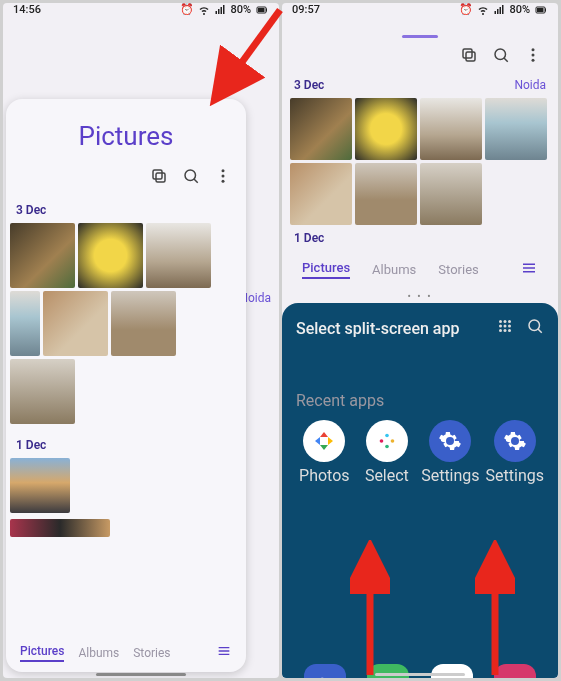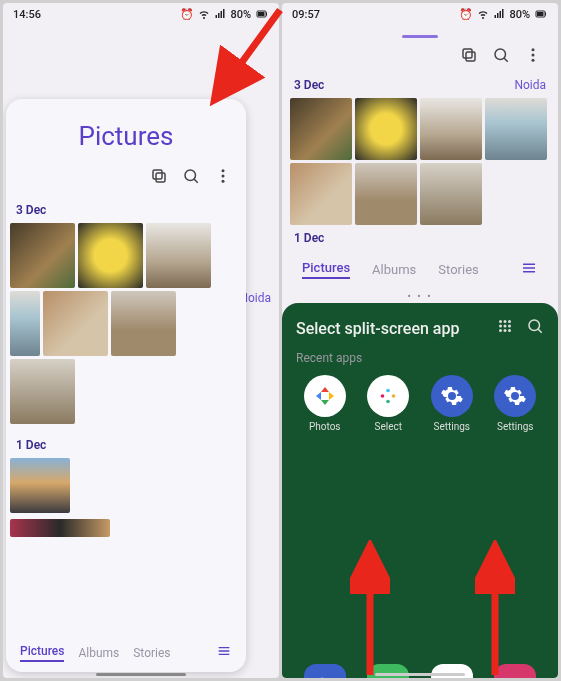--- a/index.html
+++ b/index.html
@@ -19,21 +19,21 @@
     border-radius: 4px;
     display: flex;
     flex-direction: column;
     overflow: hidden;
     position: relative;
   }
   .statusbar {
     height: 22px;
     display: flex;
     justify-content: space-between;
-    align-items: center;
+    align-items: flex-start;
     padding: 0 10px;
     font-size: 11px;
     font-weight: 500;
     color: #222;
   }
   .statusbar .right { display: flex; align-items: center; gap: 4px; }
   .si { display:inline-flex; align-items:center; }
 
   
   .float-window {
@@ -150,47 +150,47 @@
   .rp-bottom-tabs {
     display:flex; align-items:center; gap:22px;
     padding: 8px 20px 10px; font-size:13px;
   }
   .rp-bottom-tabs .tab{color:#9a95a5;}
   .rp-bottom-tabs .tab.active{color:#5b3fc9;border-bottom:2px solid #5b3fc9;padding-bottom:2px;font-weight:500;}
   .rp-bottom-tabs .menu{margin-left:auto;color:#5b3fc9;}
   .dots{text-align:center;color:#888;font-size:10px;letter-spacing:2px;padding:1px 0;}
 
   .dark-panel {
-    background:#14532d;
+    background:#0c4a6e;
     flex:1;
     border-radius: 16px 16px 4px 4px;
     padding: 14px 14px 4px;
     display:flex; flex-direction:column;
     color:#eee;
     position:relative;
   }
   .dp-head {
     display:flex; align-items:center; gap:12px; padding-bottom:10px;
   }
   .dp-head .title{font-size:16px;font-weight:500;flex:1;}
   .dp-head svg{width:18px;height:18px;color:#ddd;}
-  .dp-sub{font-size:12px;color:#9a97a0;padding:2px 0 10px;}
+  .dp-sub{font-size:16px;color:#9a97a0;padding:2px 0 10px;margin-top:40px;}
   .apps {
     display:grid; grid-template-columns:repeat(4,1fr);
     gap: 8px 6px;
   }
   .app {
     display:flex; flex-direction:column; align-items:center; gap:4px;
   }
   .app .ic {
     width:42px;height:42px;border-radius:50%;
     display:flex;align-items:center;justify-content:center;
     font-size:20px;
   }
-  .app .lbl{font-size:10px;color:#ddd;text-align:center;}
+  .app .lbl{font-size:16px;color:#ddd;text-align:center;}
   .ic.photos{background:#fff;}
   .ic.slack{background:#fff;}
   .ic.settings{background:#3a5fc9;color:#fff;}
   .ic.camera{background:#d6386b;color:#fff;}
   .ic.bixby{background:#3a5fc9;color:#fff;}
   .ic.calc{background:#3fb960;color:#fff;}
   .ic.cal{background:#fff;color:#3a5fc9;font-weight:700;font-size:16px;}
   .partial-row .ic{border-radius:12px;}
 
   

